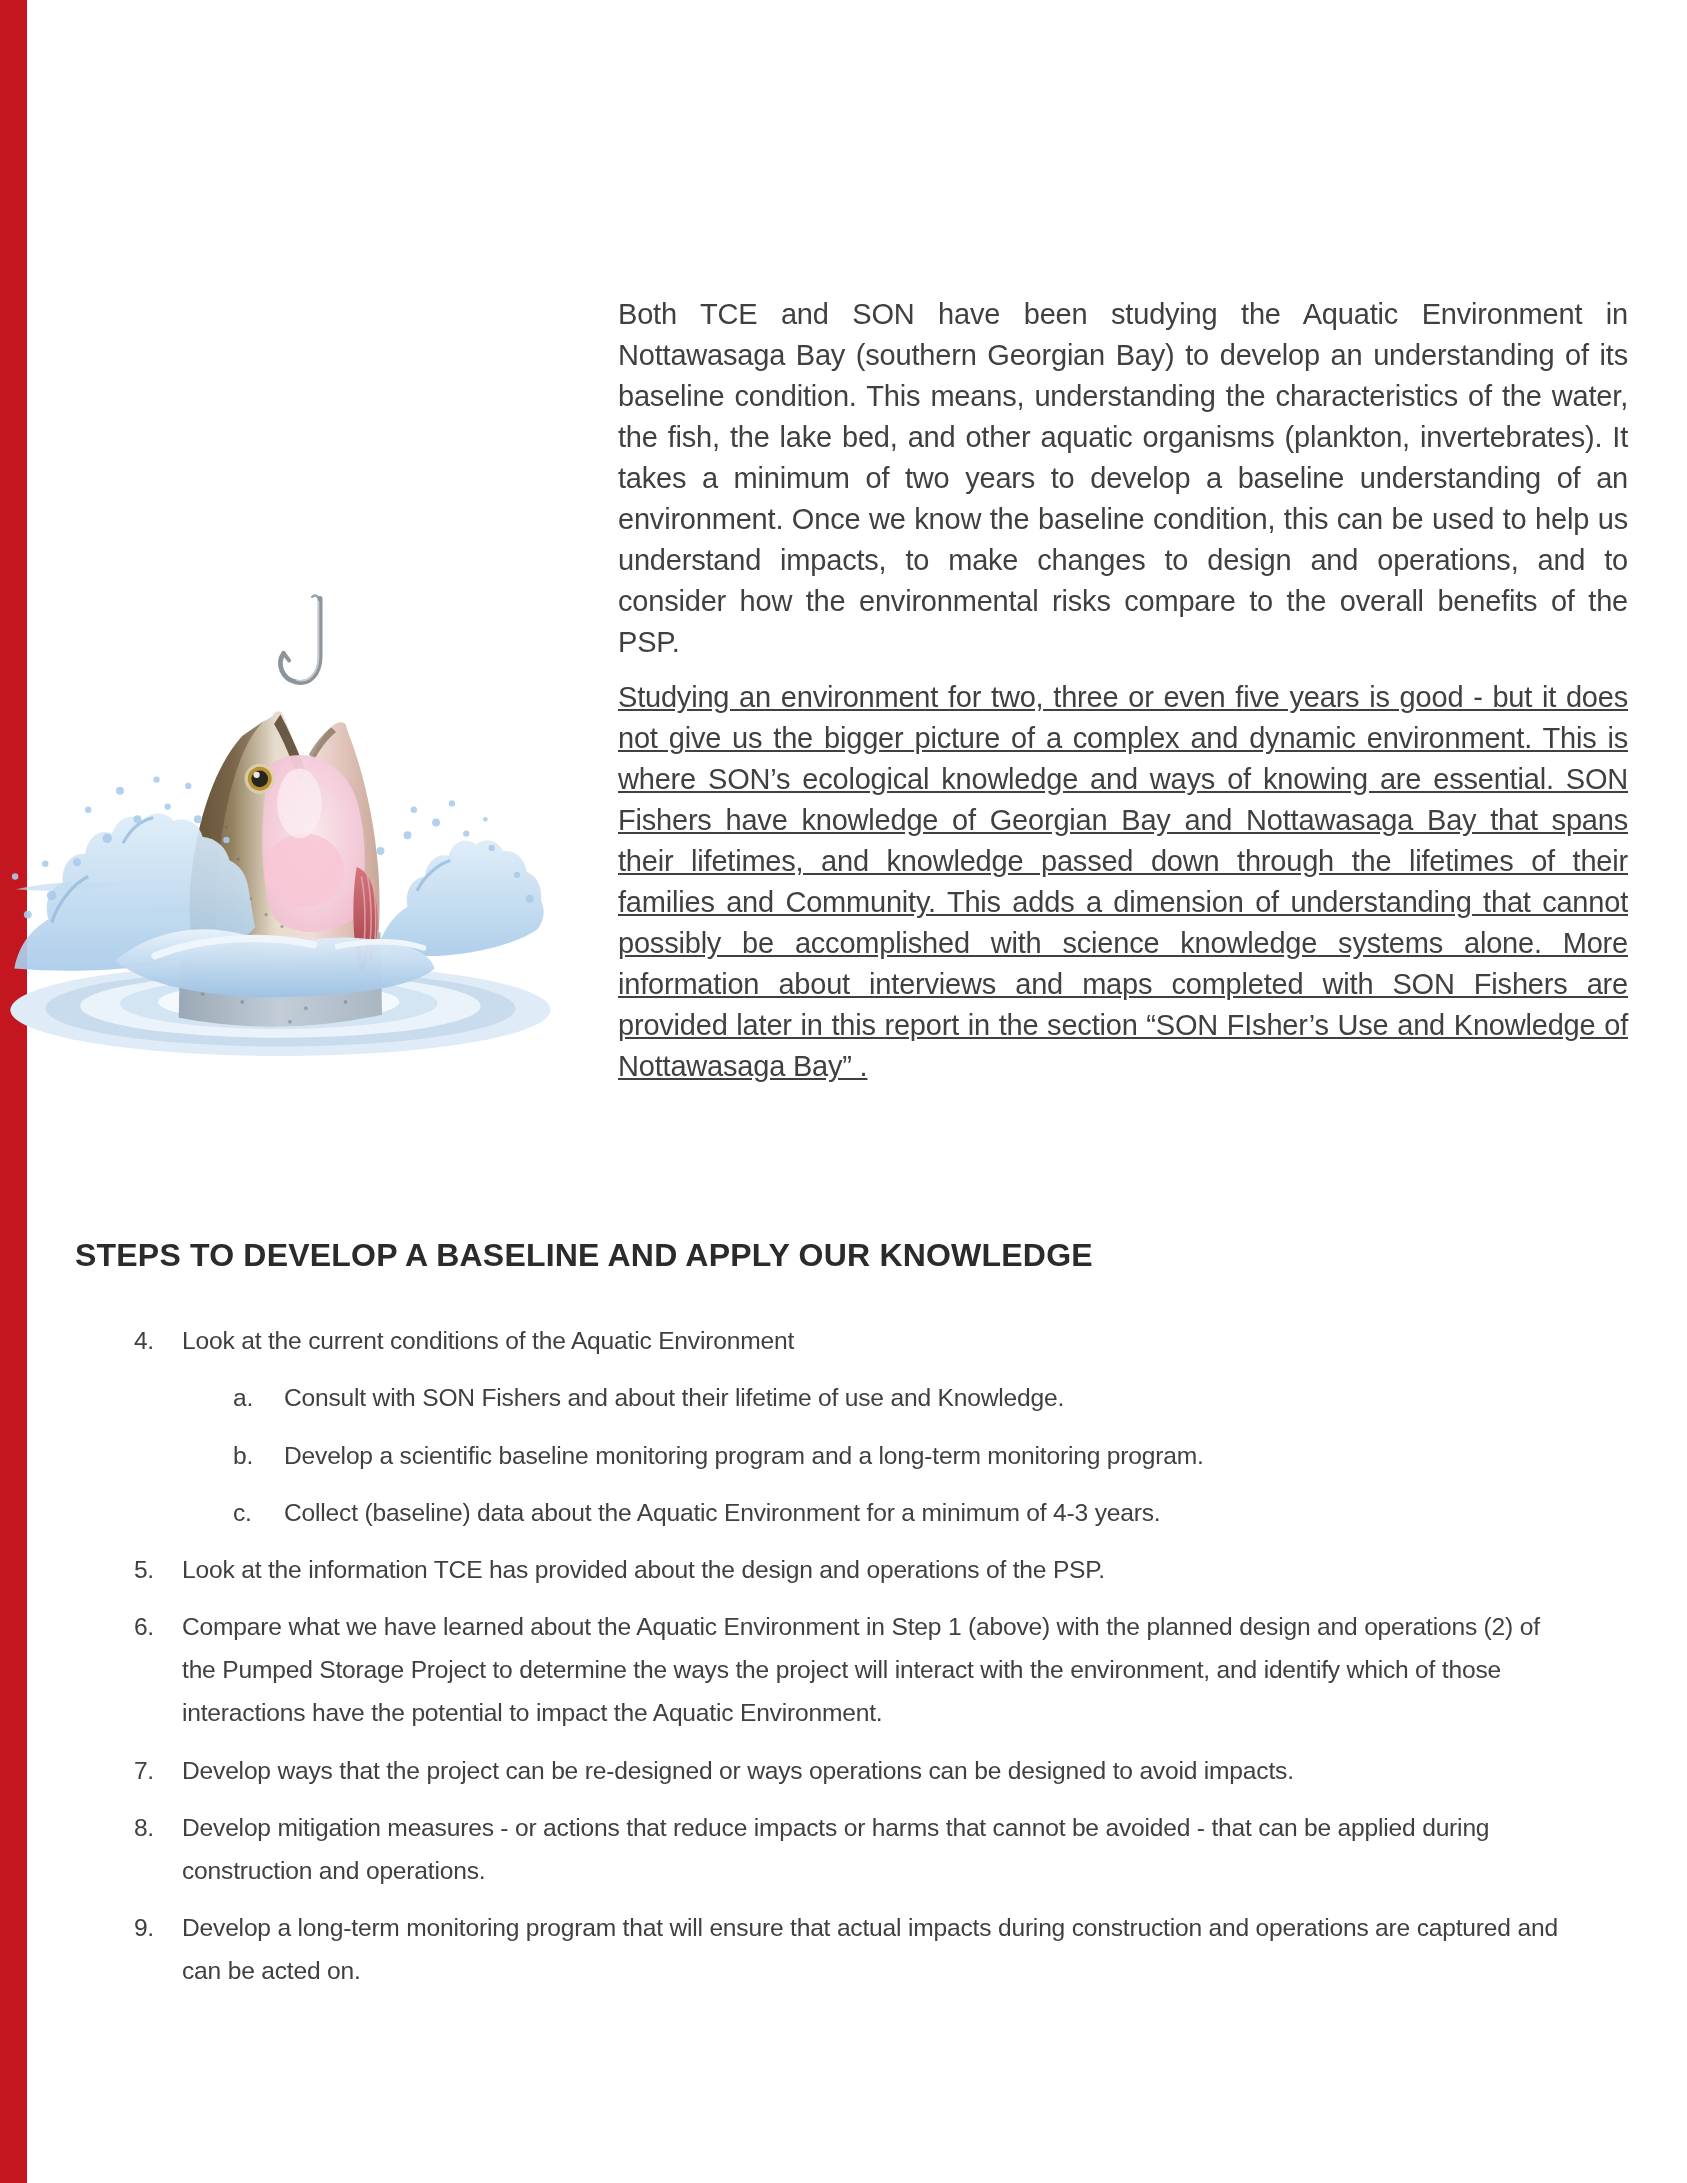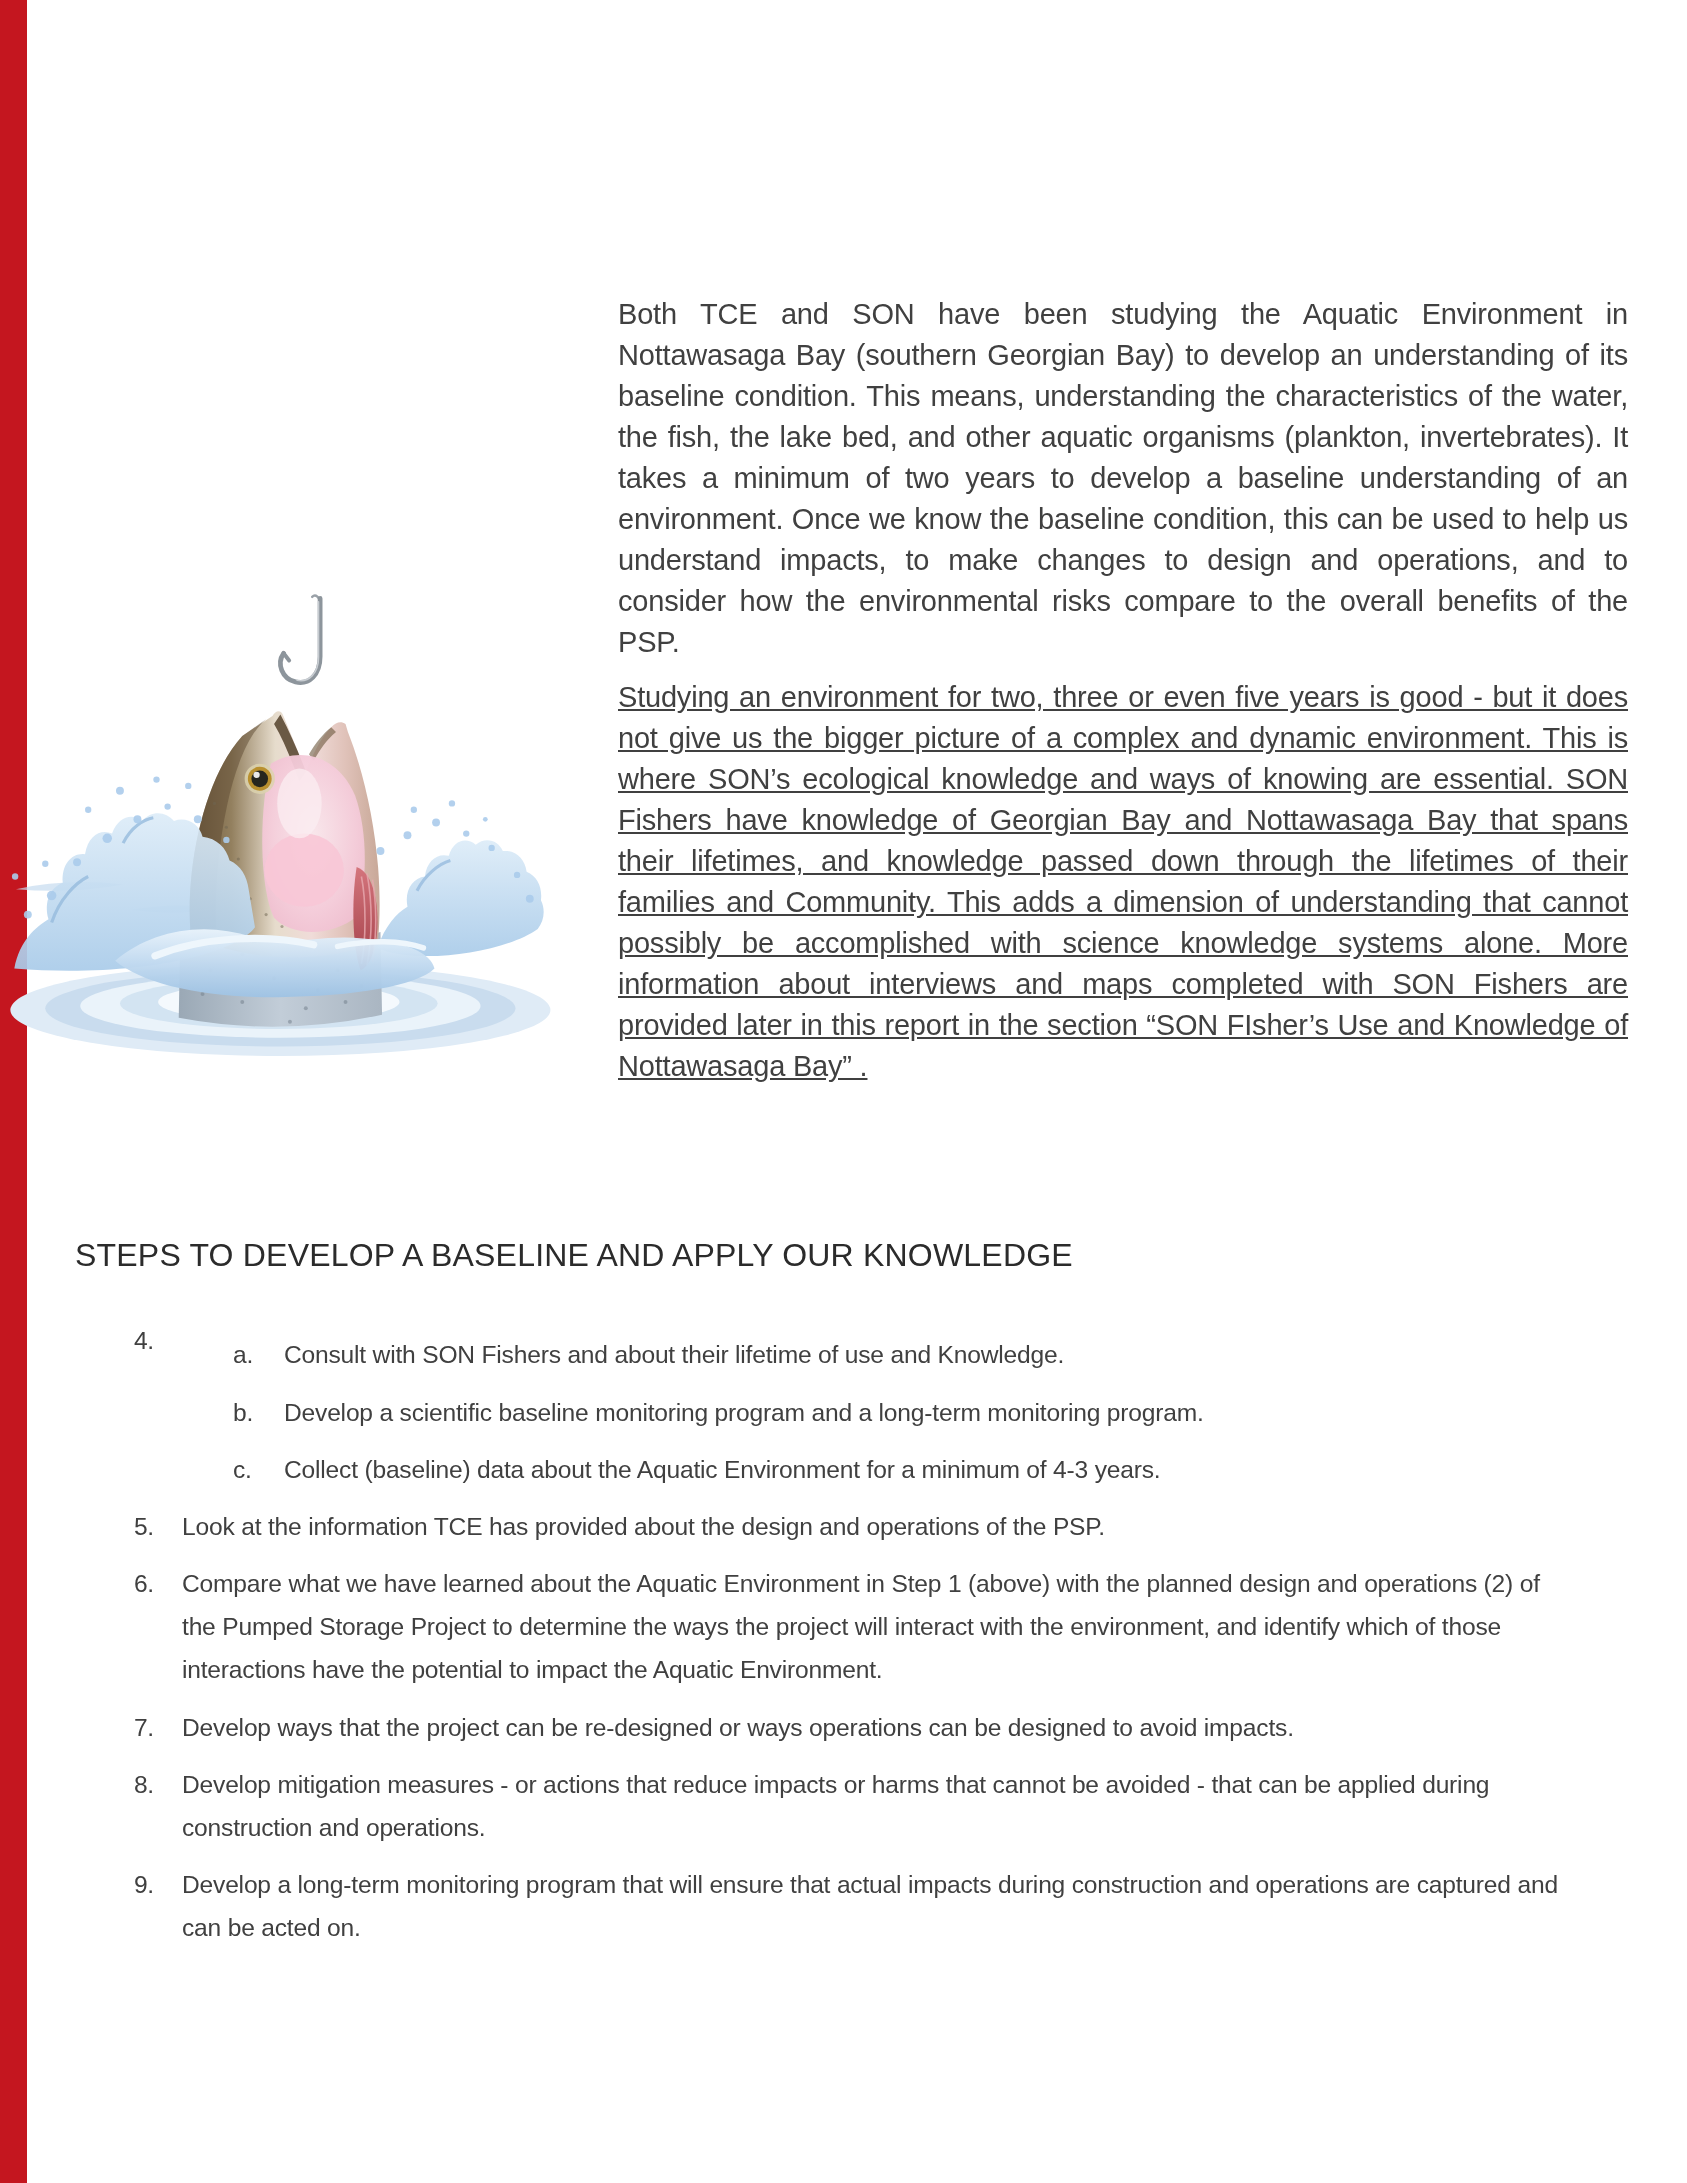--- a/index.html
+++ b/index.html
@@ -24,21 +24,21 @@
     position:absolute; left:587px; width:1010px;
     font-size:29px; line-height:41px;
     letter-spacing:-0.2px;
     text-align:justify;
     margin-left:31px;
   }
   #para1 { top:294px; }
   #para2 { top:677px;text-decoration:underline; }
   .section-heading {
     position:absolute; left:75px; top:1237px;
-    font-size:32px; font-weight:400;
+    font-size:32px; font-weight:700;
     color:#2b2b2b; letter-spacing:0.2px;
     white-space:nowrap;
   }
   .steps {
     position:absolute; left:114px; top:1319px;
     width:1466px;
     font-size:24.6px; line-height:43px;
     letter-spacing:-0.2px;
   }
   .step {
@@ -224,20 +224,21 @@
 
 <p id="para2" class="para">Studying an environment for two, three or even five years is good - but it does not give us the bigger picture of a complex and dynamic environment. This is where SON’s ecological knowledge and ways of knowing are essential. SON Fishers have knowledge of Georgian Bay and Nottawasaga Bay that spans their lifetimes, and knowledge passed down through the lifetimes of their families and Community. This adds a dimension of understanding that cannot possibly be accomplished with science knowledge systems alone. More information about interviews and maps completed with SON Fishers are provided later in this report in the section “SON FIsher’s Use and Knowledge of Nottawasaga Bay” .</p>
 
 <h1 class="section-heading">STEPS TO DEVELOP A BASELINE AND APPLY OUR KNOWLEDGE</h1>
 
 <div class="steps">
 
   <div class="step">
     <span class="step-marker">4.</span>
     <div>
+      <span>Look at the current conditions of the Aquatic Environment</span>
       <div class="substeps">
         <div class="substep">
           <span class="substep-marker">a.</span>
           <span>Consult with SON Fishers and about their lifetime of use and Knowledge.</span>
         </div>
         <div class="substep">
           <span class="substep-marker">b.</span>
           <span>Develop a scientific baseline monitoring program and a long-term monitoring program.</span>
         </div>
         <div class="substep">

